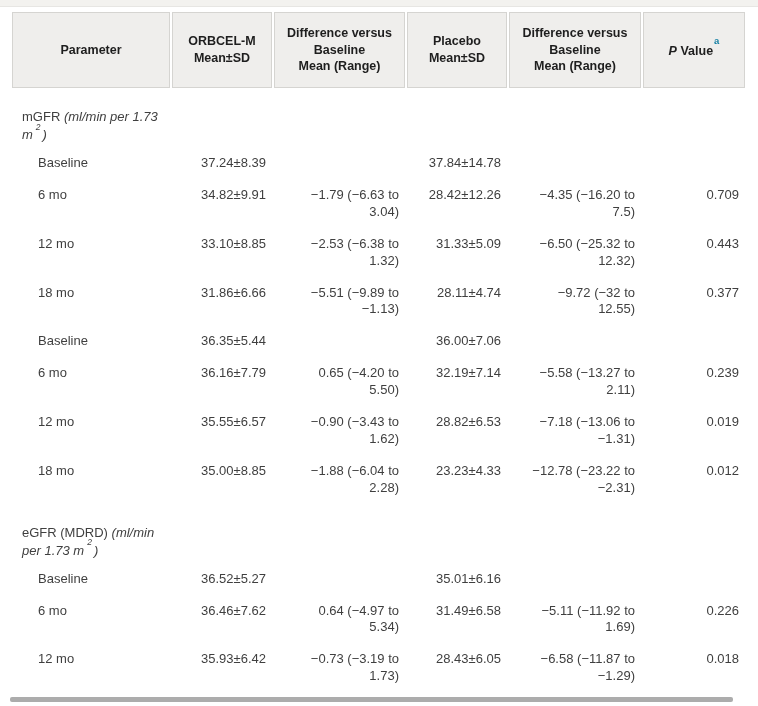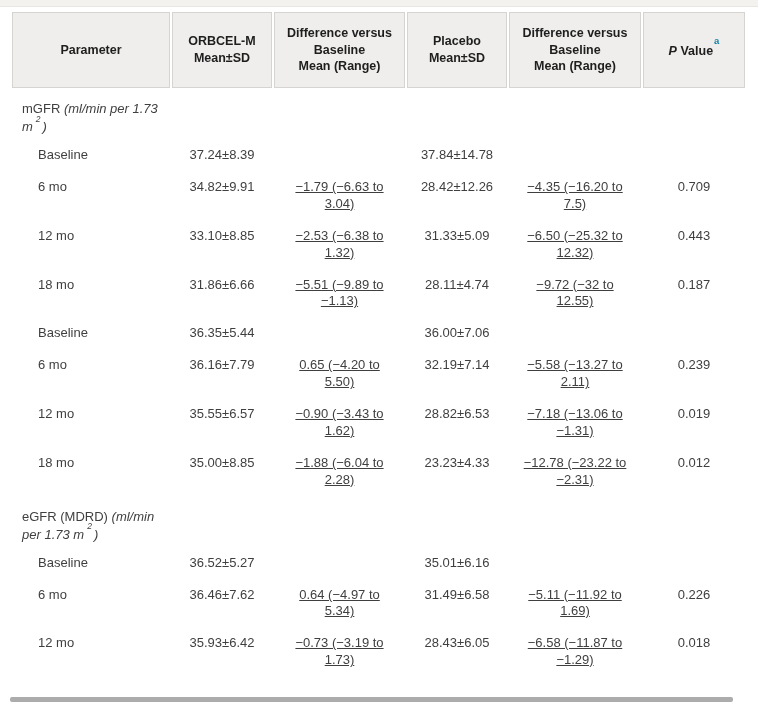--- a/index.html
+++ b/index.html
@@ -38,25 +38,25 @@
     height: 76px;
     padding: 8px 4px;
     white-space: pre-line;
     line-height: 1.35;
   }
   tbody td {
     vertical-align: top;
     padding: 8px 6px 7px;
     line-height: 1.3;
   }
-  td.num { text-align: center; }
-  td.ml { white-space: pre-line; text-decoration: underline; }
+  td.num { text-align: right; }
+  td.ml { white-space: pre-line; }
   td.param { text-align: left; padding-left: 10px; }
   td.sub { padding-left: 26px; }
-  tr.section-row td { padding-top: 13px; padding-bottom: 3px; }
+  tr.section-row td { padding-top: 21px; padding-bottom: 3px; }
   .unit i, .unit { font-style: italic; }
   sup.sq {
     font-size: 8.5px;
     position: relative;
     top: -4px;
     margin: 0 2px 0 3px;
     font-style: italic;
   }
   sup.fn {
     font-size: 9.5px;
@@ -149,21 +149,21 @@
           <td class="num">0.443</td>
         </tr>
         <tr>
           <td class="param sub">18 mo</td>
           <td class="num">31.86±6.66</td>
           <td class="num ml">−5.51 (−9.89 to
 −1.13)</td>
           <td class="num">28.11±4.74</td>
           <td class="num ml">−9.72 (−32 to
 12.55)</td>
-          <td class="num">0.187</td>
+          <td class="num">0.377</td>
         </tr>
 
         <tr>
           <td class="param sub">Baseline</td>
           <td class="num">36.35±5.44</td>
           <td class="num ml"></td>
           <td class="num">36.00±7.06</td>
           <td class="num ml"></td>
           <td class="num"></td>
         </tr>

